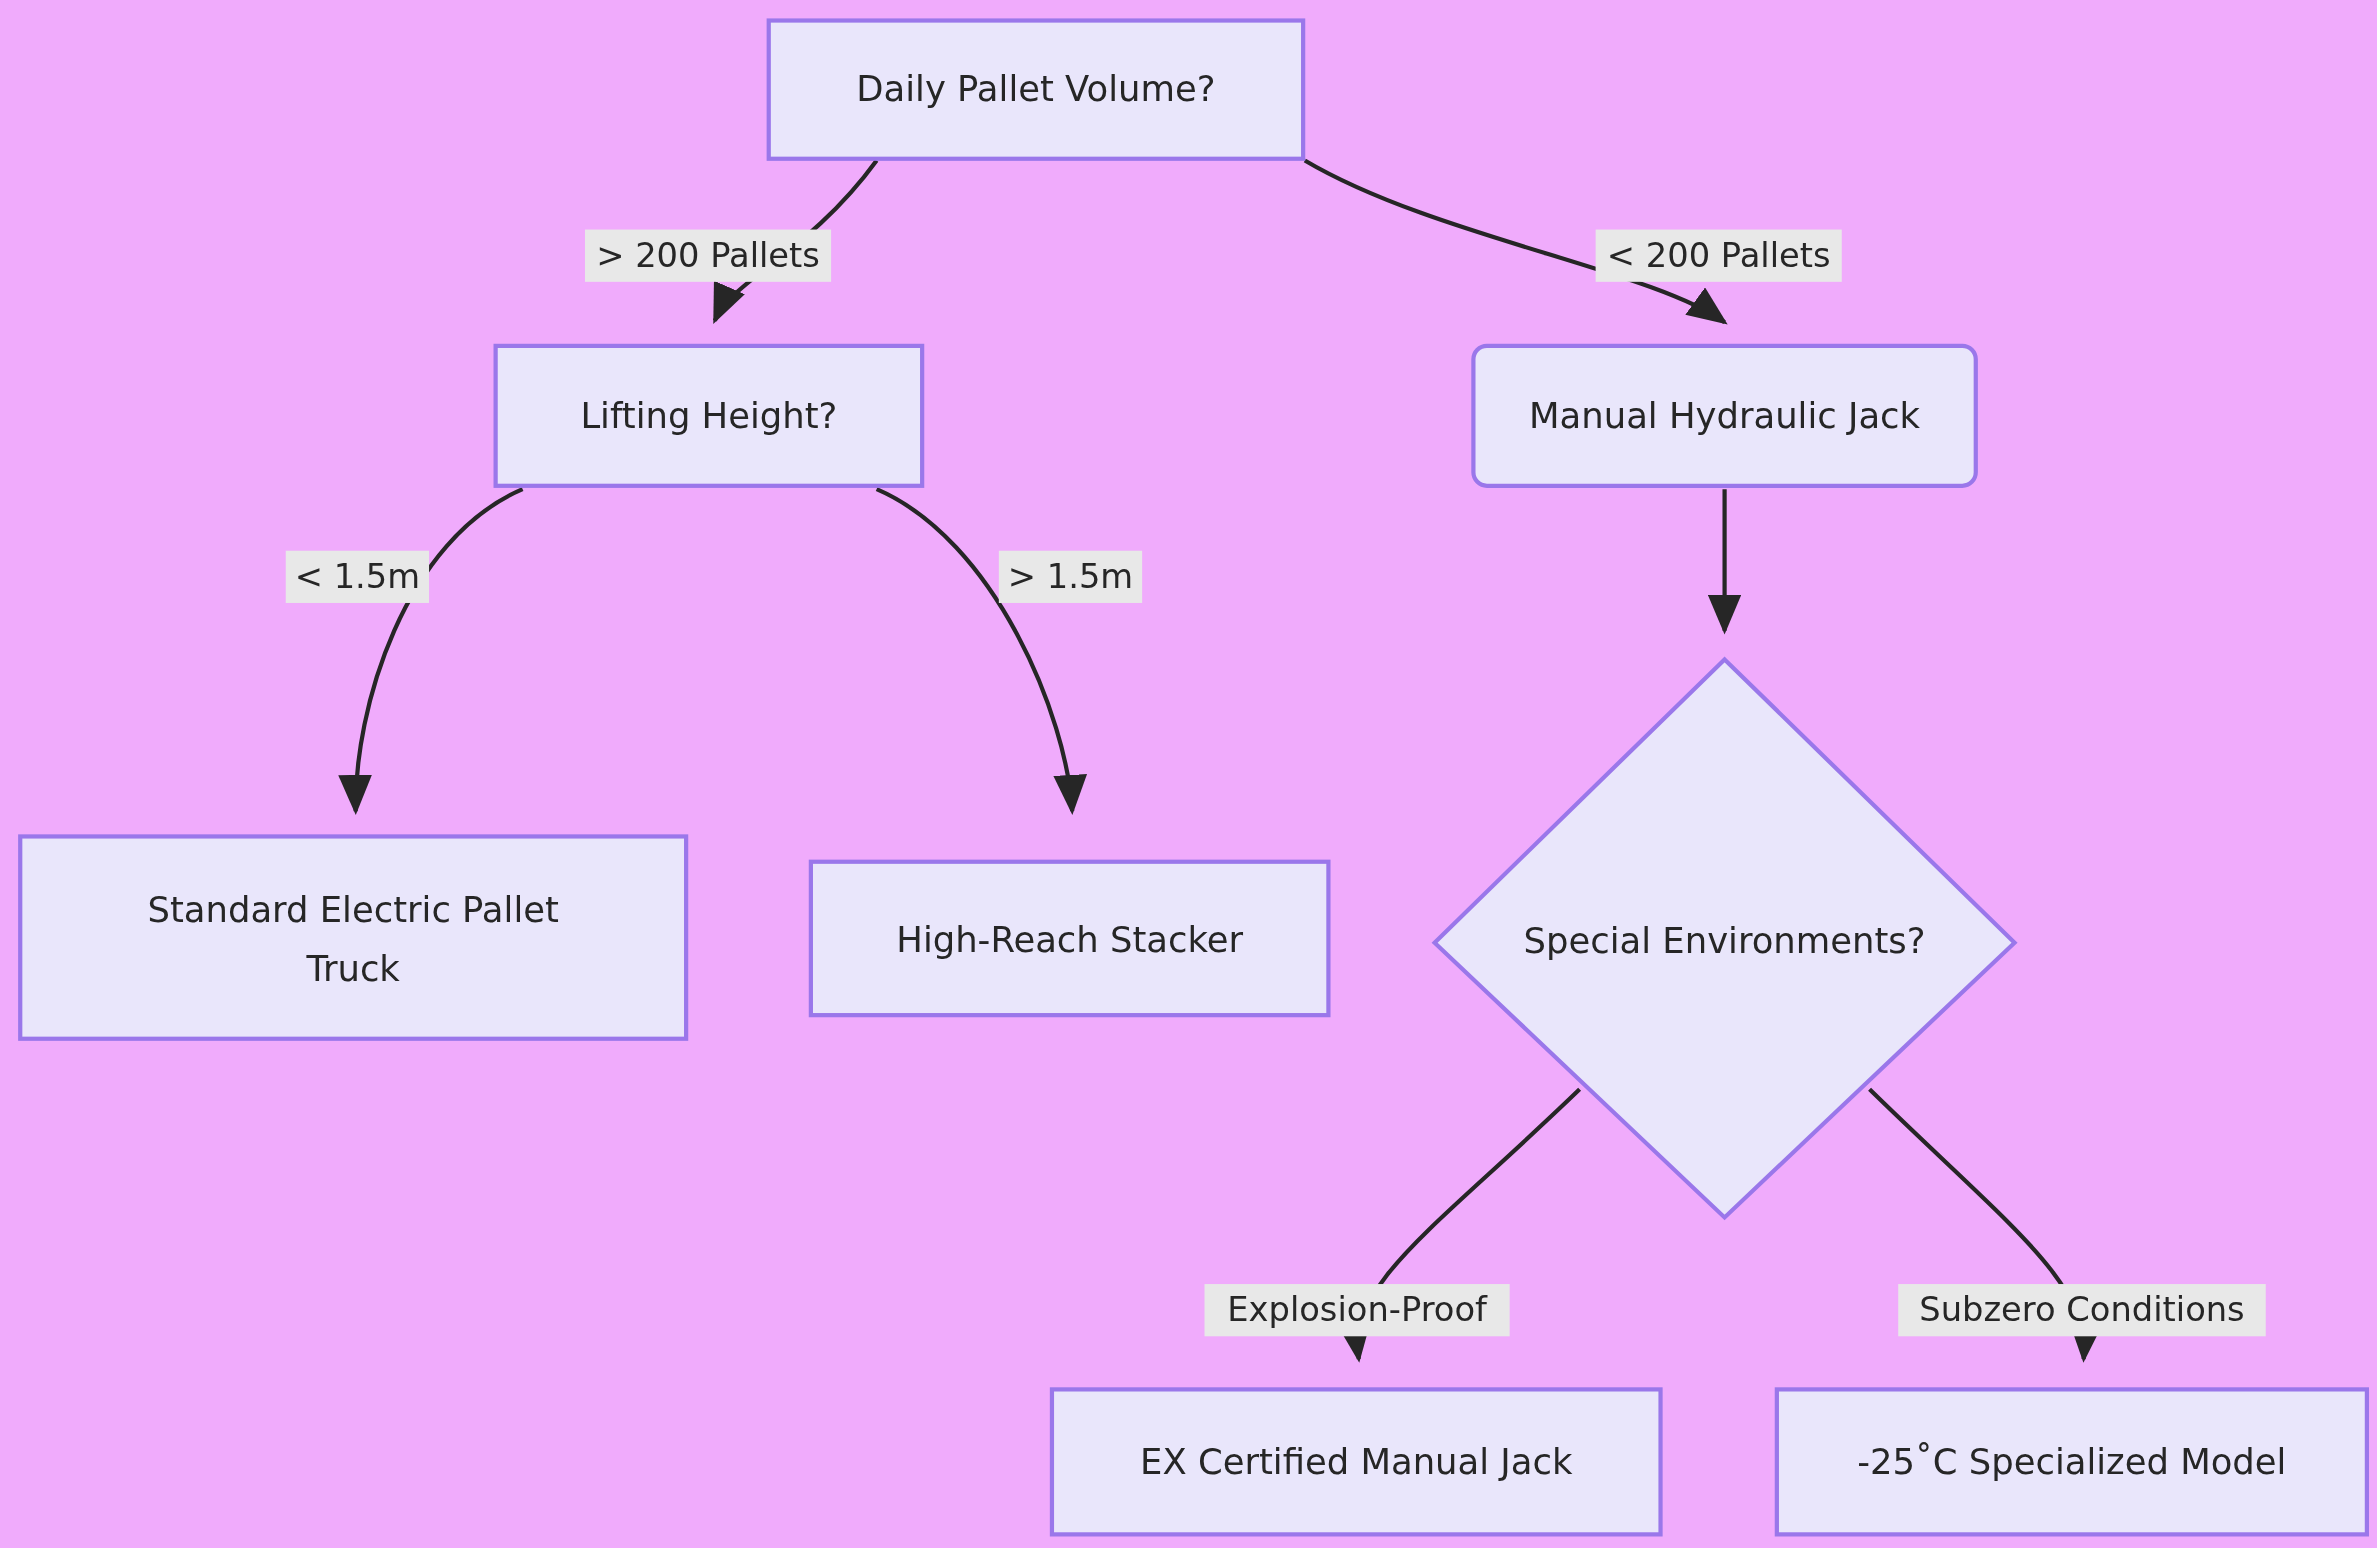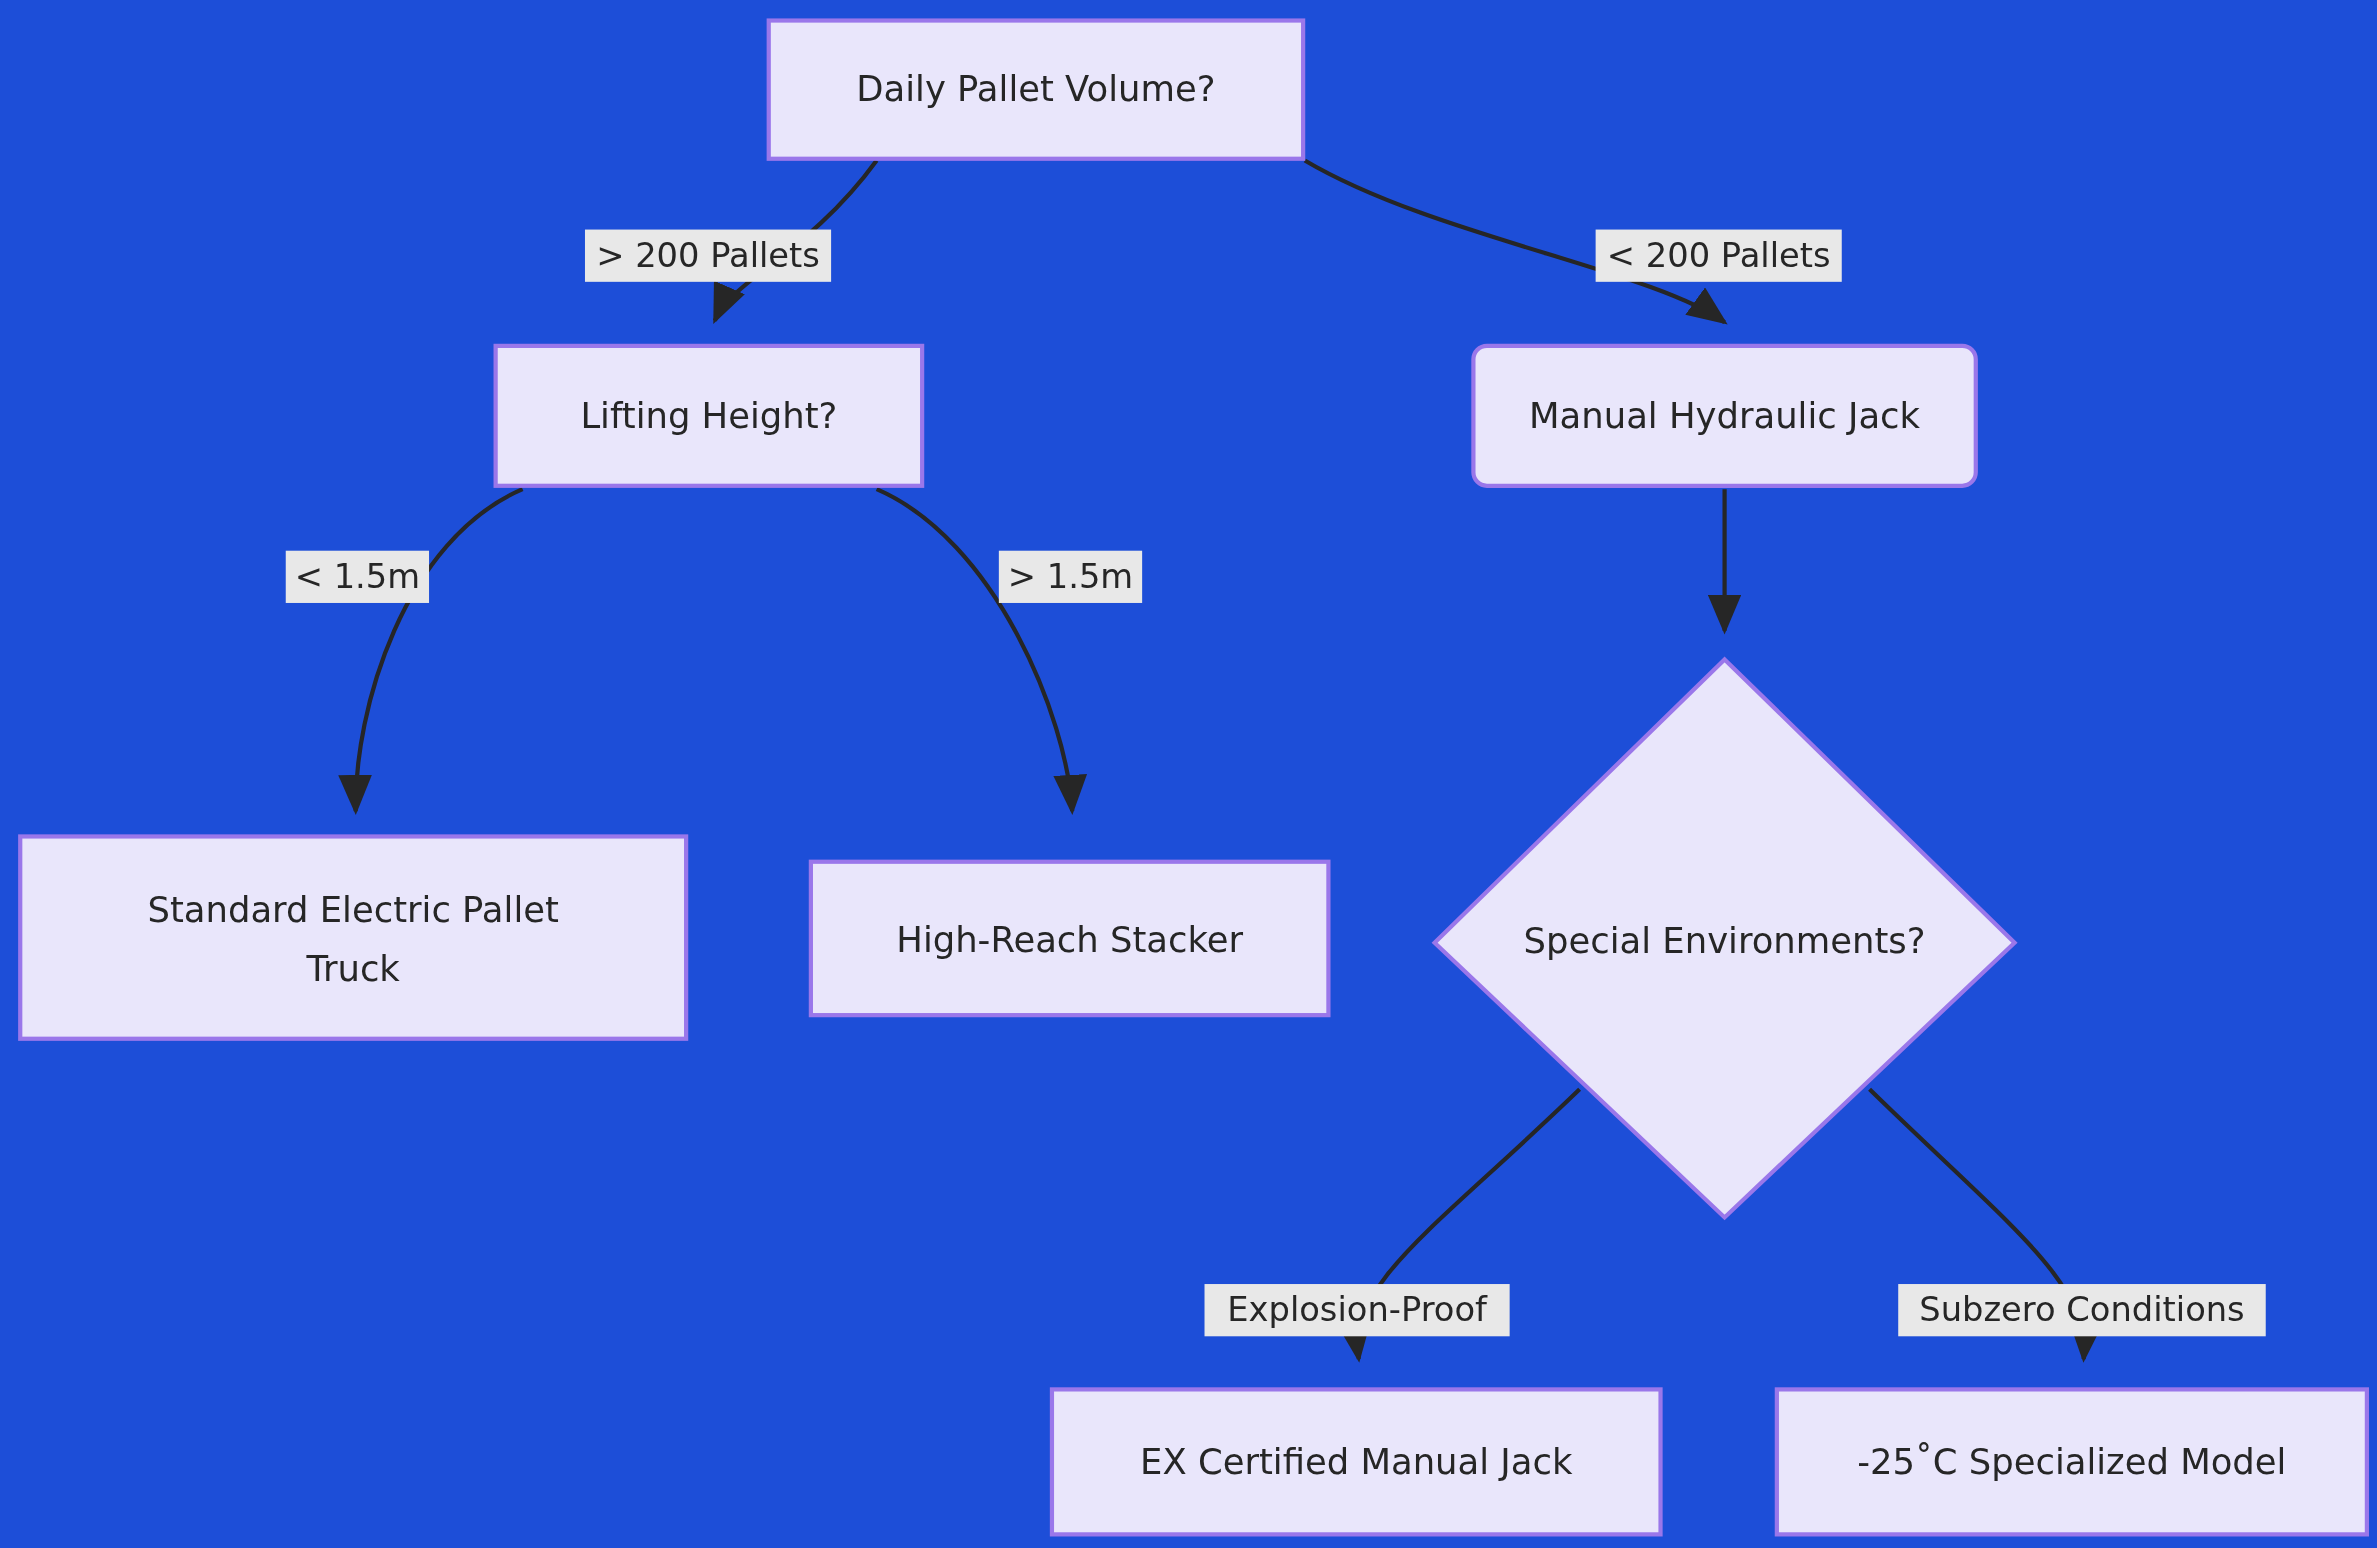--- a/index.html
+++ b/index.html
@@ -10,21 +10,21 @@
   body {
     width: 2377px;
     height: 1549px;
     overflow: hidden;
     font-family: "DejaVu Sans", "Liberation Sans", sans-serif;
   }
   #flowchart-root {
     position: relative;
     width: 2377px;
     height: 1549px;
-    background: #1d4ed8;
+    background: #f0abfc;
   }
   svg.fc {
     position: absolute;
     top: 0;
     left: 0;
     width: 2377px;
     height: 1549px;
   }
   .node-rect {
     fill: #E9E6FB;

